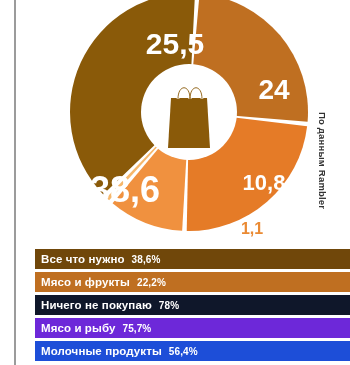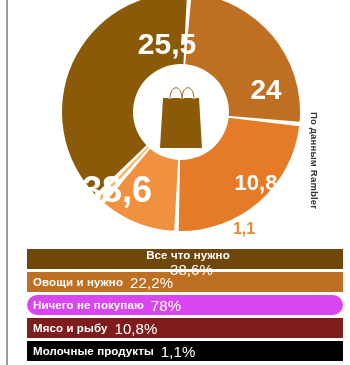--- a/index.html
+++ b/index.html
@@ -10,21 +10,21 @@
     width: 350px;
     height: 365px;
     background: #ffffff;
     font-family: "Liberation Sans", sans-serif;
     overflow: hidden;
     position: relative;
   }
 
   #root {
     position: absolute;
-    left: 0; top: 0;
+    left: 8px; top: 0;
     width: 324px;
     height: 365px;
     background: #ffffff;
   }
 
   
   .left-rule {
     position: absolute;
     left: 6px;
     top: 0px;
@@ -90,22 +90,22 @@
     margin-bottom: 0;
   }
   .legend-label {
     font-size: 11.5px;
     font-weight: bold;
     color: #ffffff;
     white-space: nowrap;
     letter-spacing: 0.1px;
   }
   .legend-value {
-    font-size: 15px;
-    font-weight: normal;
+    font-size: 10px;
+    font-weight: bold;
     color: #ffffff;
     white-space: nowrap;
     margin-left: 7px;
     letter-spacing: 0.1px;
   }
 </style>
 </head>
 <body>
 
 <div id="root">
@@ -137,35 +137,35 @@
           <text x="256" y="190" font-size="22" text-anchor="middle" class="slice-label">10,8</text>
           <text x="244" y="234" font-size="16" text-anchor="middle" class="slice-label outside">1,1</text>
           <text x="117" y="202" font-size="36" text-anchor="middle" class="slice-label">38,6</text>
         </g>
     </svg>
   </div>
 
   <div class="source">По данным Rambler</div>
 
   <div class="legend">
-    <div class="legend-row" style="background: rgb(112, 71, 10); flex-direction: column;">
+    <div class="legend-row" style="background: rgb(112, 71, 10);">
       <span class="legend-label">Все что нужно</span>
       <span class="legend-value">38,6%</span>
     </div>
     <div class="legend-row" style="background: rgb(191, 111, 33);">
-      <span class="legend-label">Овощи и нужно</span>
+      <span class="legend-label">Мясо и фрукты</span>
       <span class="legend-value">22,2%</span>
     </div>
-    <div class="legend-row" style="background: #d946ef; border-radius: 10px;">
+    <div class="legend-row" style="background: #0f172a;">
       <span class="legend-label">Ничего не покупаю</span>
       <span class="legend-value">78%</span>
     </div>
-    <div class="legend-row" style="background: #7f1d1d;">
+    <div class="legend-row" style="background: #6d28d9;">
       <span class="legend-label">Мясо и рыбу</span>
-      <span class="legend-value">10,8%</span>
+      <span class="legend-value">75,7%</span>
     </div>
-    <div class="legend-row" style="background: #000000;">
+    <div class="legend-row" style="background: #1d4ed8;">
       <span class="legend-label">Молочные продукты</span>
-      <span class="legend-value">1,1%</span>
+      <span class="legend-value">56,4%</span>
     </div>
   </div>
 
 </div>
 
 </body></html>

